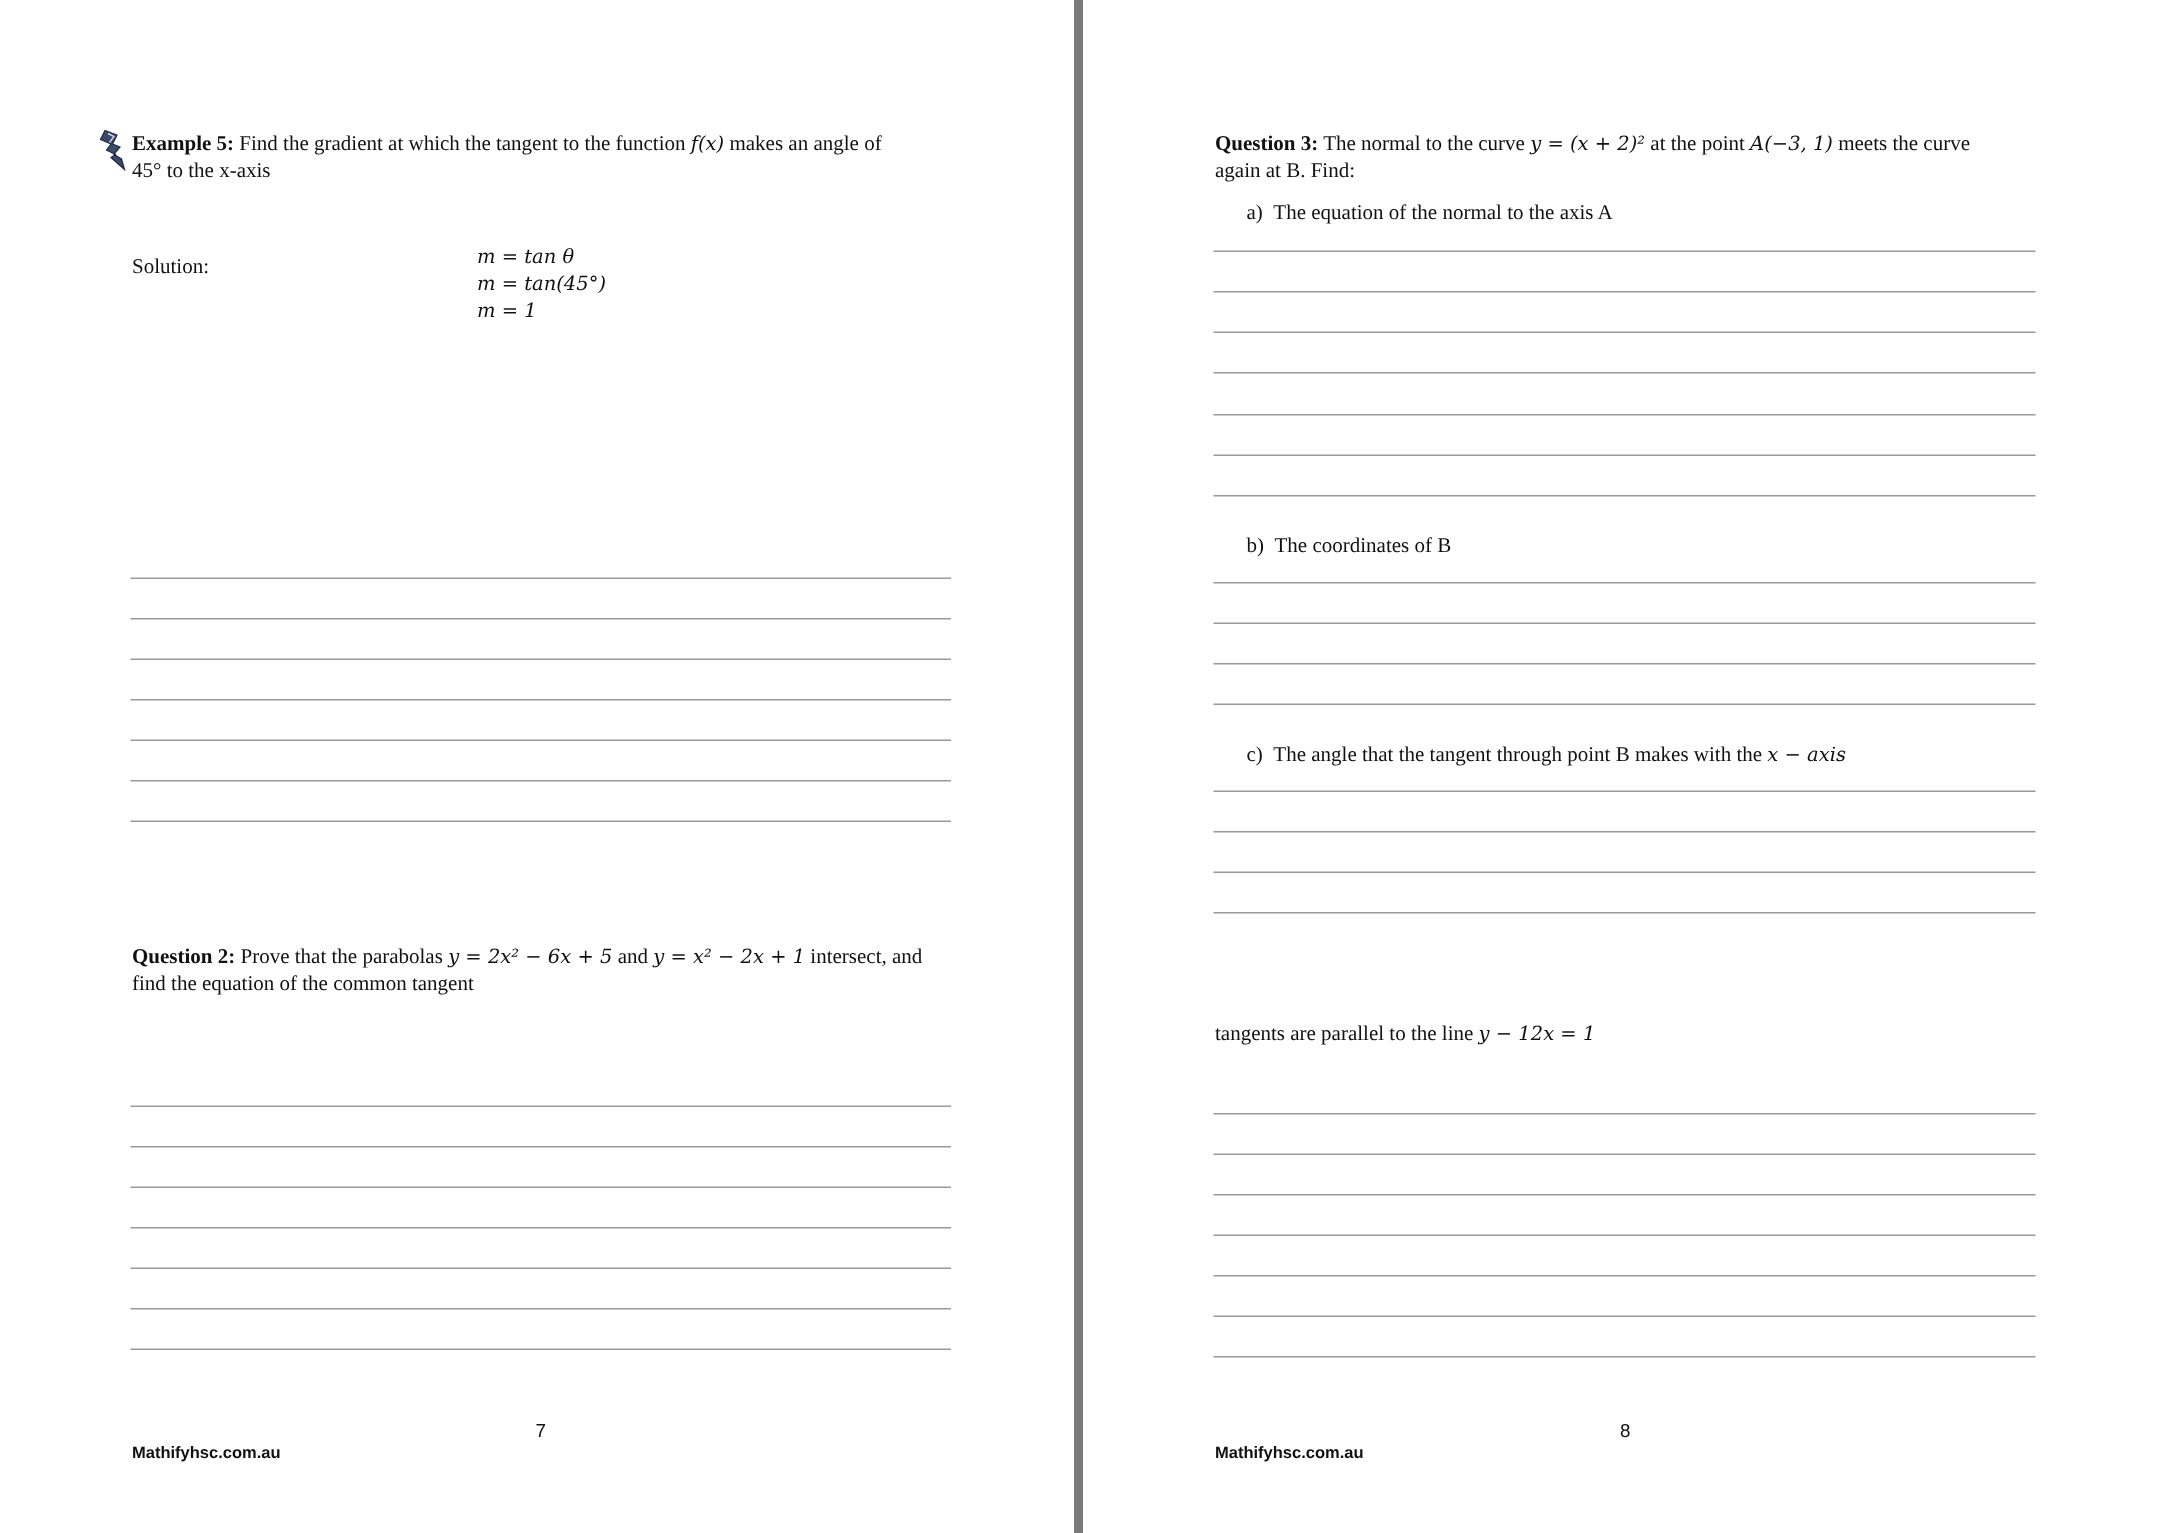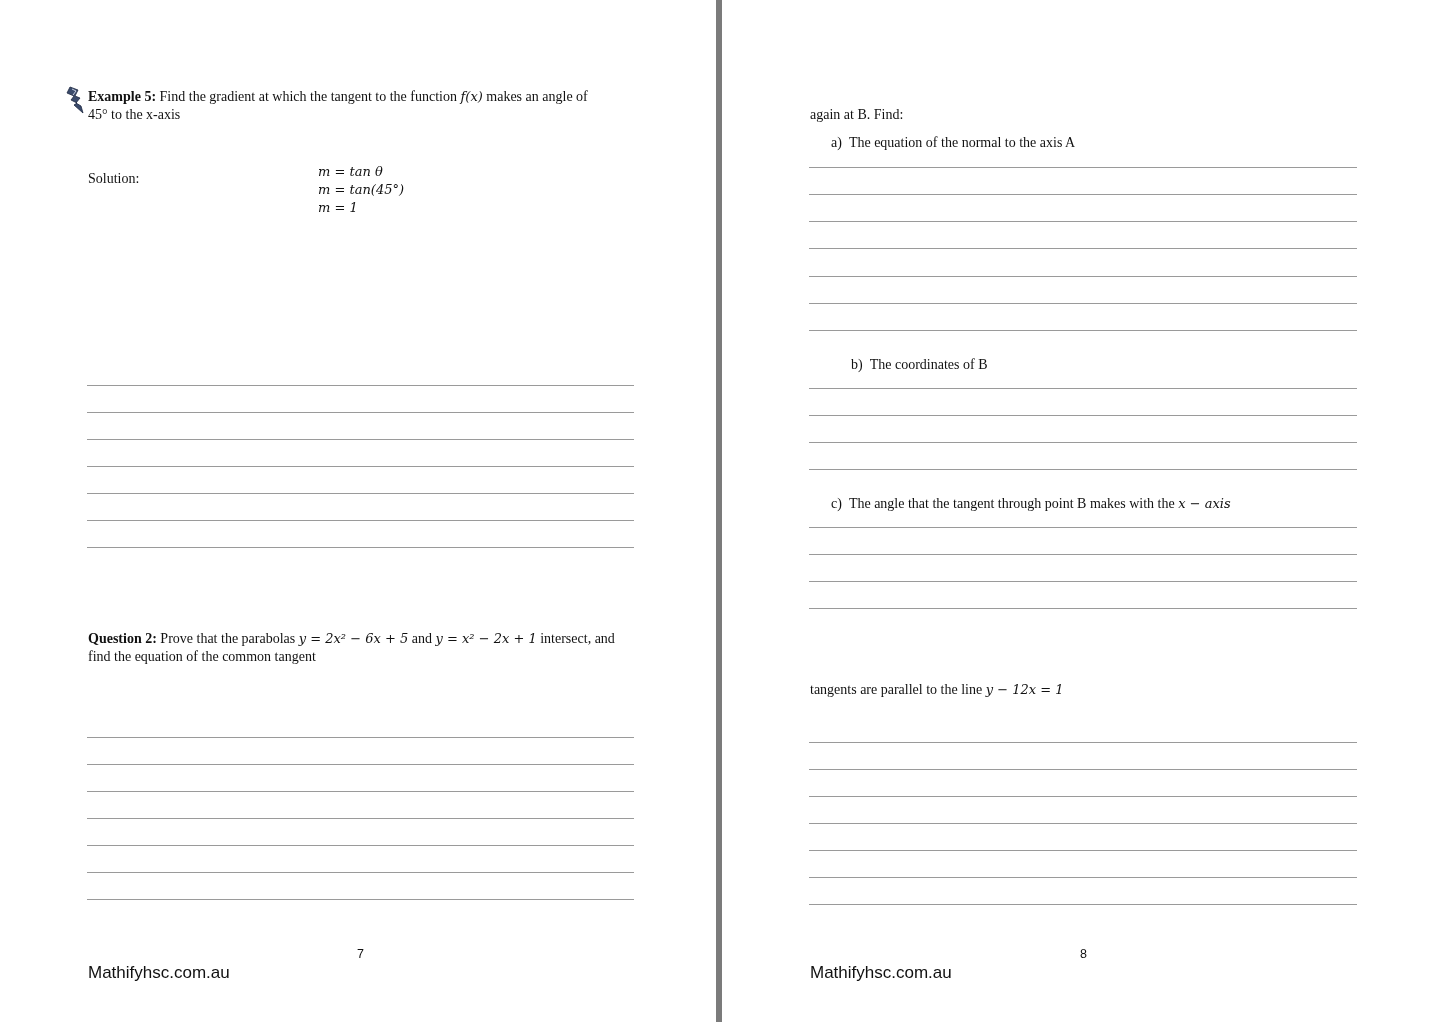--- a/index.html
+++ b/index.html
@@ -7,21 +7,21 @@
          font-family:"Liberation Serif", serif; color:#111; }
   .page { position:absolute; top:0; height:1022px; background:#fff; }
   #page-left { left:0; width:656px; }
   #page-right { left:722px; width:723px; }
   #divider { position:absolute; left:716px; top:0; width:6px; height:1022px; background:#7b7b7b; }
   .abs { position:absolute; }
   .txt { font-size:14px; line-height:18px; white-space:nowrap; }
   .bold { font-weight:bold; }
   .math { font-family:"DejaVu Serif", serif; font-style:italic; font-size:13px; }
   .rule { position:absolute; height:1px; background:#9a9a9a; }
-  .footer-site { font-family:"Liberation Sans", sans-serif; font-size:17px; }
+  .footer-site { font-family:"Liberation Sans", sans-serif; font-size:11px;font-weight:bold; }
   .footer-num { font-family:"Liberation Sans", sans-serif; font-size:12.5px; }
   #banner { position:absolute; left:0; top:248px; width:716px; height:37px; background:#d9e2f3; }
   #banner-block { position:absolute; left:0; top:0; width:70px; height:37px; background:#4472c4; }
   #banner-title { position:absolute; left:88px; top:7px; font-size:19px; line-height:22px; white-space:nowrap; }
   .frac { display:inline-block; vertical-align:middle; text-align:center; font-size:10px; line-height:10px; font-family:"DejaVu Serif", serif; }
   .frac .num { display:block; border-bottom:1px solid #111; padding:0 1px; font-style:normal; }
   .frac .den { display:block; font-style:italic; }
 </style>
 </head>
 <body>
@@ -72,36 +72,39 @@
   </div>
 
   <div class="abs footer-num" style="left:357px;top:947px;">7</div>
   <div class="abs footer-site" style="left:88px;top:963px;">Mathifyhsc.com.au</div>
 </div>
 
 <div id="divider"></div>
 
 <div id="page-right" class="page">
 
+  <div class="abs txt" style="left:88px;top:88px;">
+    <span class="bold">Question 3:</span><span> The normal to the curve </span><span class="math">y = (x + 2)²</span><span> at the point </span><span class="math">A(−3, 1)</span><span> meets the curve</span>
+  </div>
   <div class="abs txt" style="left:88px;top:106px;">again at B. Find:</div>
 
   <div class="abs txt" style="left:109px;top:134px;">
     <span>a)</span>&nbsp;&nbsp;<span>The equation of the normal to the axis A</span>
   </div>
   <div>
     <div class="rule" style="left:87px;width:548px;top:167px;"></div>
     <div class="rule" style="left:87px;width:548px;top:194px;"></div>
     <div class="rule" style="left:87px;width:548px;top:221px;"></div>
     <div class="rule" style="left:87px;width:548px;top:248px;"></div>
     <div class="rule" style="left:87px;width:548px;top:276px;"></div>
     <div class="rule" style="left:87px;width:548px;top:303px;"></div>
     <div class="rule" style="left:87px;width:548px;top:330px;"></div>
   </div>
 
-  <div class="abs txt" style="left:109px;top:356px;margin-left:20px;">
+  <div class="abs txt" style="left:109px;top:356px;">
     <span>b)</span>&nbsp;&nbsp;<span>The coordinates of B</span>
   </div>
   <div>
     <div class="rule" style="left:87px;width:548px;top:388px;"></div>
     <div class="rule" style="left:87px;width:548px;top:415px;"></div>
     <div class="rule" style="left:87px;width:548px;top:442px;"></div>
     <div class="rule" style="left:87px;width:548px;top:469px;"></div>
   </div>
 
   <div class="abs txt" style="left:109px;top:495px;">

